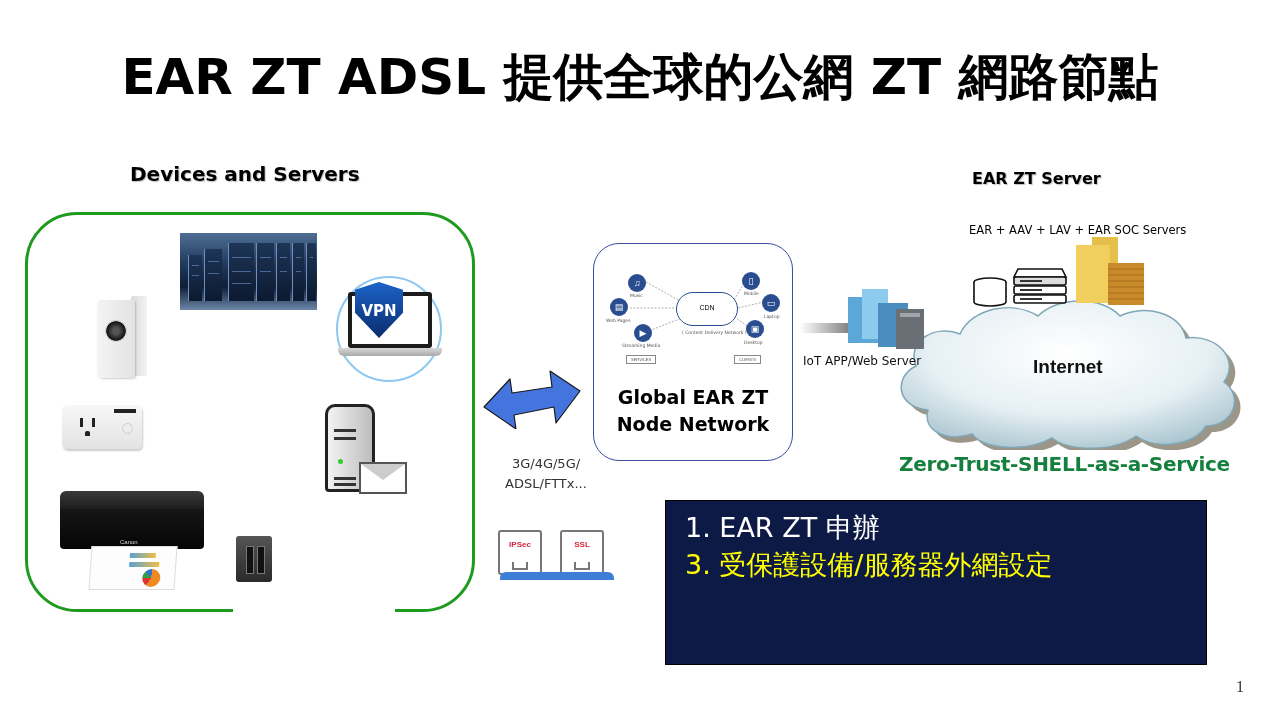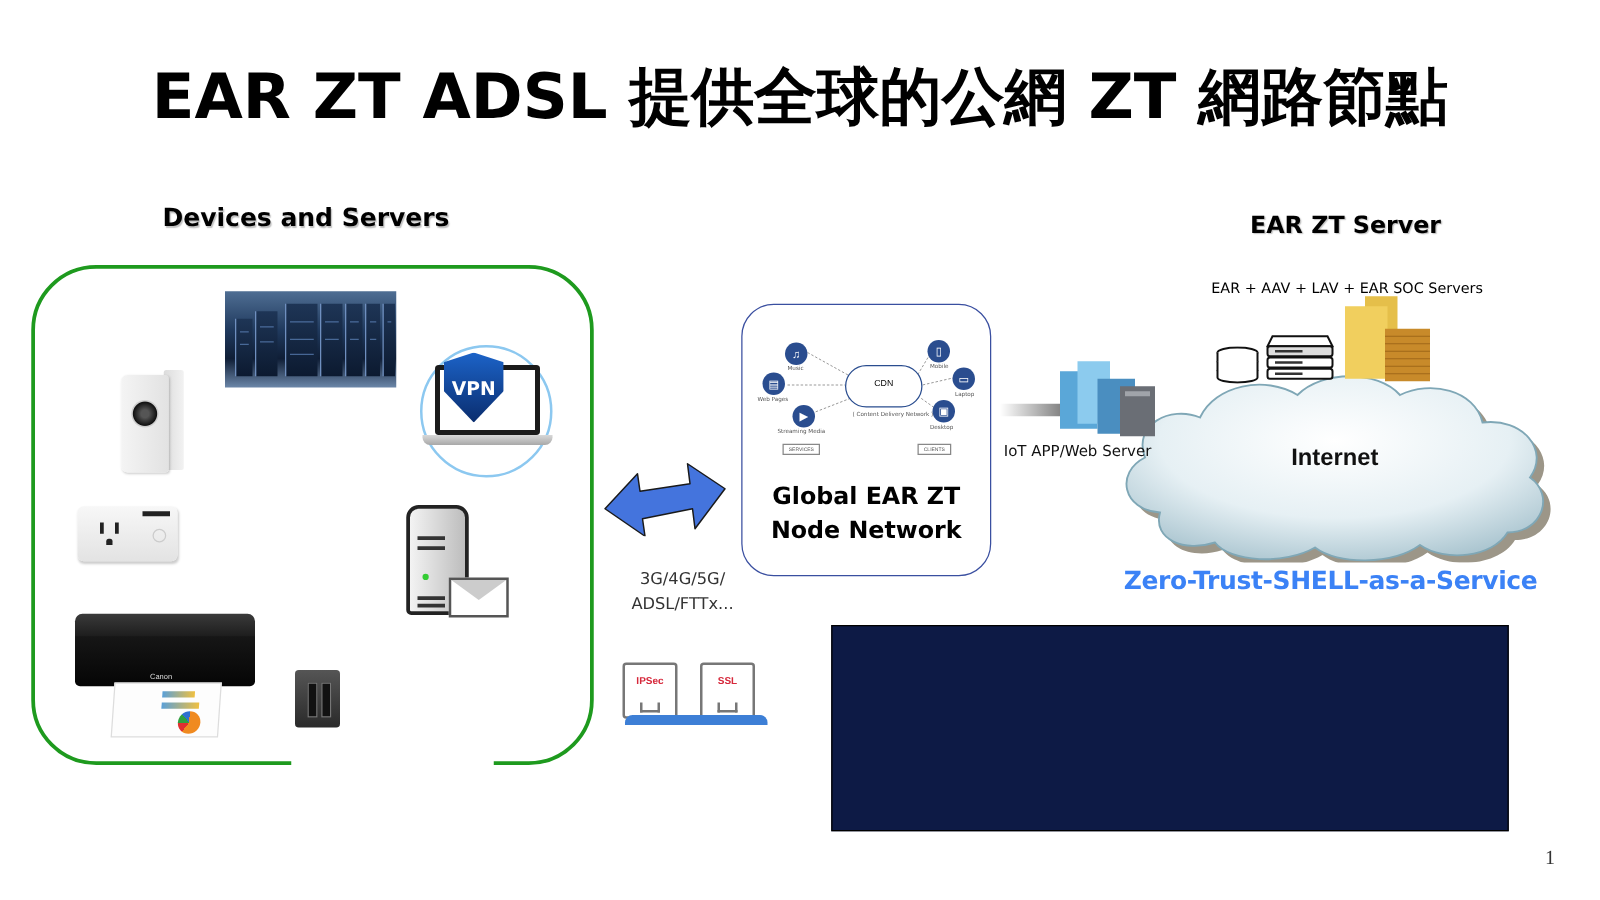--- a/index.html
+++ b/index.html
@@ -11,21 +11,21 @@
     font-size: 50px; font-weight: bold; letter-spacing: 0px; color: #000;
     font-family: "DejaVu Sans", sans-serif;
   }
 
   .section-heading {
     position: absolute; font-weight: bold; font-size: 20px; color: #000;
     font-family: "DejaVu Sans", sans-serif;
     text-shadow: 1px 1px 1px rgba(0,0,0,0.25);
   }
   .devices-heading { left: 130px; top: 162px; }
-  .server-heading { left: 1000px; top: 169px; font-size: 19px; }
+  .server-heading { left: 972px; top: 169px; font-size: 16px; }
 
   .devices-box {
     position: absolute; left: 25px; top: 212px; width: 450px; height: 400px;
     border: 3px solid #1e9a1e; border-radius: 52px; background: #fff;
   }
   .devices-box .gap { position: absolute; left: 205px; bottom: -4px; width: 162px; height: 6px; background: #fff; }
 
   .dev { position: absolute; }
 
   
@@ -105,21 +105,21 @@
   .cloud-wrap { position: absolute; left: 888px; top: 290px; width: 362px; height: 160px; }
   .cloud-label { position: absolute; left: 1033px; top: 356px; font-size: 19px; font-weight: bold; color: #111; }
   .iot-server { position: absolute; left: 800px; top: 283px; width: 140px; height: 70px; }
   .iot-label { position: absolute; left: 803px; top: 354px; font-size: 12px; color: #111; font-family: "DejaVu Sans", sans-serif; white-space: nowrap; }
 
   .soc-icons { position: absolute; left: 972px; top: 235px; width: 180px; height: 74px; }
   .db { position: absolute; left: 0; top: 42px; width: 36px; height: 30px; }
   .rackunit { position: absolute; left: 40px; top: 32px; width: 56px; height: 38px; }
   .bldg { position: absolute; left: 100px; top: 0; width: 72px; height: 72px; }
 
-  .zt-service { position: absolute; left: 899px; top: 452px; font-size: 20px; font-weight: bold; color: #3b82f6; font-family: "DejaVu Sans", sans-serif; white-space: nowrap; letter-spacing: -0.3px; }
+  .zt-service { position: absolute; left: 899px; top: 452px; font-size: 20px; font-weight: bold; color: #15803d; font-family: "DejaVu Sans", sans-serif; white-space: nowrap; letter-spacing: -0.3px; }
 
   .steps-box { position: absolute; left: 665px; top: 500px; width: 542px; height: 165px; background: #0d1a45; border: 1.5px solid #000; padding: 8px 0 0 19px; }
   .steps-box div { font-size: 27px; line-height: 37px; color: #fff; font-family: "DejaVu Sans", sans-serif; white-space: nowrap; }
   .steps-box .hl { color: #ffff00; }
 
   .page-num { position: absolute; left: 1236px; top: 678px; font-size: 16px; color: #333; font-family: "Liberation Serif", serif; }
 </style>
 </head>
 <body>
 
@@ -336,15 +336,17 @@
       <line x1="36" y1="52" x2="72" y2="52"></line>
         <line x1="36" y1="58" x2="72" y2="58"></line>
         <line x1="36" y1="64" x2="72" y2="64"></line>
     </g>
   </svg>
 </div>
 
 <div class="zt-service">Zero-Trust-SHELL-as-a-Service</div>
 
 <div class="steps-box">
+  <div>1.  EAR ZT 申辦</div>
+  <div class="hl">3.  受保護設備/服務器外網設定</div>
 </div>
 
 <div class="page-num">1</div>
 
 </body></html>

